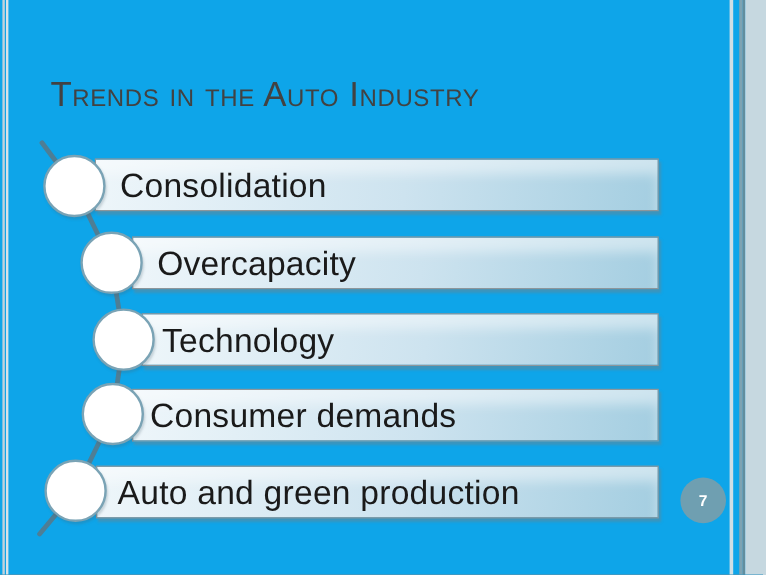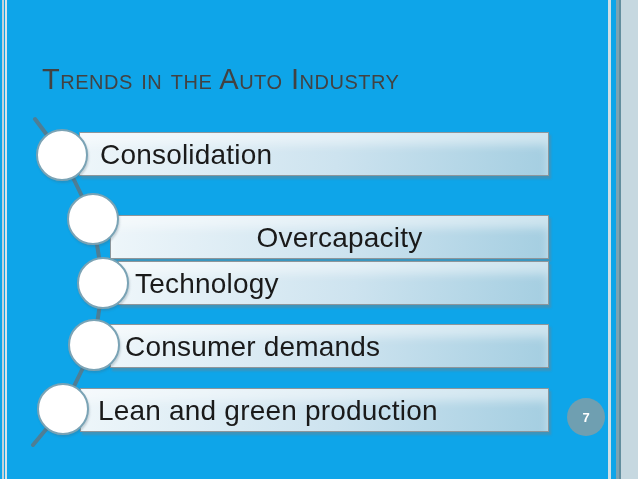--- a/index.html
+++ b/index.html
@@ -33,21 +33,21 @@
   
   .bar{
     position:absolute;height:44px;z-index:1;
     background:linear-gradient(97deg,#eef6fa 0%,#cde3ef 55%,#a4cee1 100%);
     border:1px solid #8d969b;
     box-shadow:2px 3px 2px rgba(118,128,133,0.45), inset 0 12px 10px rgba(255,255,255,0.45);
     box-sizing:border-box;
     display:flex;align-items:center;
   }
   .bar-1{left:79px;top:132px;width:470px;}
-  .bar-2{left:110px;top:215px;width:439px;justify-content:center;}
+  .bar-2{left:110px;top:197px;width:439px;}
   .bar-3{left:118px;top:261px;width:431px;text-align:center;}
   .bar-4{left:110px;top:324px;width:439px;align-items:center;}
   .bar-5{left:80px;top:388px;width:469px;}
   .bar-label{
     font-size:28px;color:#1a1a1a;letter-spacing:0.2px;
     white-space:nowrap;padding-top:1px;
   }
   .bar-1 .bar-label{padding-left:20px;text-align:right;}
   .bar-2 .bar-label{padding-left:20px;}
   .bar-3 .bar-label{padding-left:16px;}
@@ -100,21 +100,21 @@
   <div class="bar bar-2">
     <span class="bar-label">Overcapacity</span>
   </div>
   <div class="bar bar-3">
     <span class="bar-label">Technology</span>
   </div>
   <div class="bar bar-4">
     <span class="bar-label">Consumer demands</span>
   </div>
   <div class="bar bar-5">
-    <span class="bar-label">Lean and green production</span>
+    <span class="bar-label">Auto and green production</span>
   </div>
 
   <div class="node node-1"></div>
   <div class="node node-2"></div>
   <div class="node node-3"></div>
   <div class="node node-4"></div>
   <div class="node node-5"></div>
 
   <div class="badge">
     <span>7</span>

